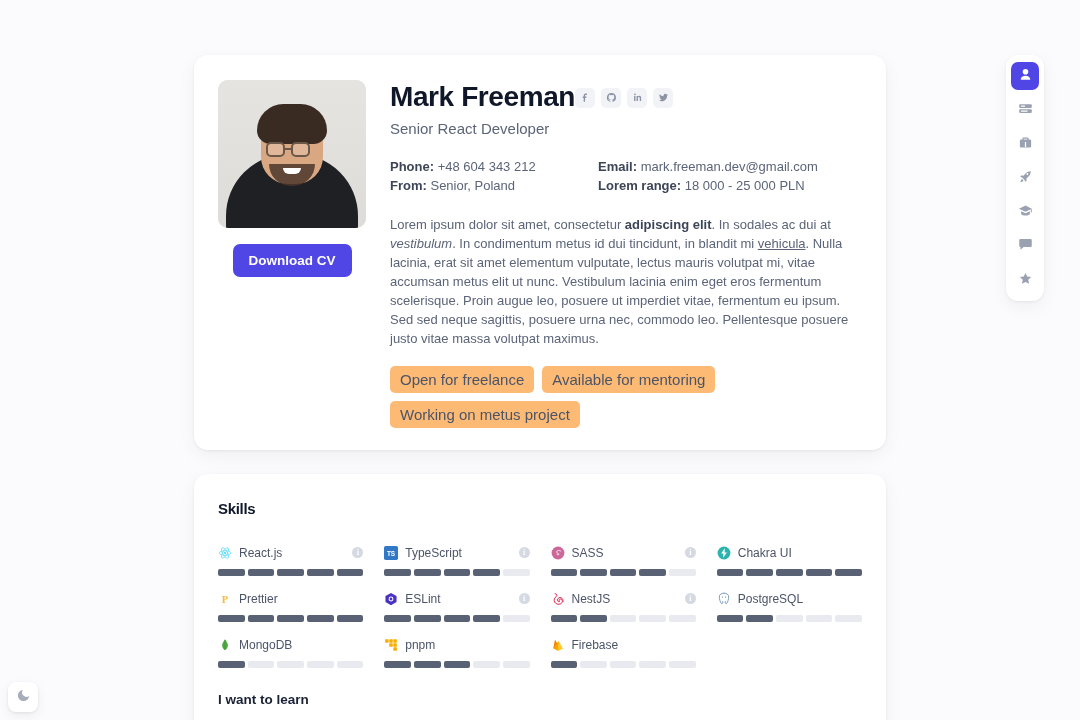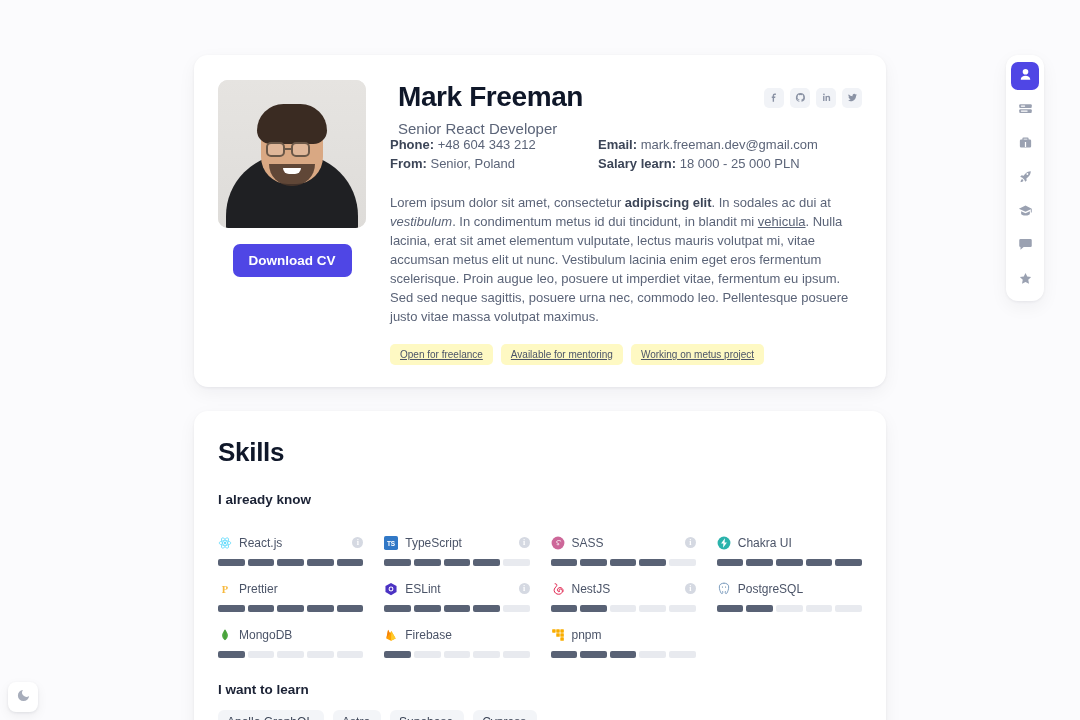--- a/index.html
+++ b/index.html
@@ -94,21 +94,21 @@
     border: none;
     border-radius: 7px;
     padding: 9px 16px;
     cursor: pointer;
     font-family: "Liberation Sans", sans-serif;
     white-space: nowrap;
   }
 
   .info-col { flex: 1 1 auto; min-width: 0; padding-top: 2px; }
 
-  .name-row { display: flex; align-items: flex-start; justify-content: space-between; margin-left: 8px; }
+  .name-row { display: flex; align-items: flex-start; justify-content: flex-start; }
 
   .name {
     font-size: 28px;
     font-weight: bold;
     color: #0f1729;
     letter-spacing: -0.4px;
     line-height: 1.1;
   }
 
   .role {
@@ -123,20 +123,21 @@
     width: 20px; height: 20px;
     border-radius: 5px;
     background: #f1f3f7;
     display: flex; align-items: center; justify-content: center;
     color: #8b93a5;
     cursor: pointer;
   }
   .social svg { width: 11px; height: 11px; fill: #8b93a5; }
 
   .contact {
+    margin-top: 22px;
     display: grid;
     grid-template-columns: 208px 1fr;
     row-gap: 4px;
     font-size: 13px;
     color: #5b6478;
   }
   .contact b { color: #3c4557; font-weight: bold; }
 
   .bio {
     margin-top: 22px;
@@ -144,38 +145,37 @@
     line-height: 19px;
     color: #5b6478;
     text-align: left;
   }
   .bio b { color: #3c4557; font-weight: bold; }
   .bio i { font-style: italic; }
   .bio u { text-decoration: underline; text-align: center; }
 
   .badges { margin-top: 18px; display: flex; gap: 8px; flex-wrap: wrap; }
   .badge {
-    background: #fef9c3;
+    background: #fdba74;
     color: #4b5468;
-    font-size: 10px;
+    font-size: 15px;
     padding: 5px 10px;
     border-radius: 5px;
     white-space: nowrap;
-    text-decoration: underline;
   }
 
   
   .skills-card {
     margin-top: 24px;
     padding: 26px 24px 30px 24px;
     min-height: 420px;
   }
 
   .skills-title {
-    font-size: 26px;
+    font-size: 15px;
     font-weight: bold;
     color: #0f1729;
     letter-spacing: -0.3px;
   }
 
   .section-label {
     margin-top: 24px;
     font-size: 13.5px;
     font-weight: bold;
     color: #1b2235;
@@ -422,40 +422,39 @@
           </div>
           <div>
             <b>Email:</b>
             <span>mark.freeman.dev@gmail.com</span>
           </div>
           <div>
             <b>From:</b>
             <span>Senior, Poland</span>
           </div>
           <div>
-            <b>Salary learn:</b>
+            <b>Lorem range:</b>
             <span>18 000 - 25 000 PLN</span>
           </div>
         </div>
 
         <p class="bio"><span>Lorem ipsum dolor sit amet, consectetur </span><b>adipiscing elit</b><span>. In sodales ac dui at </span><i>vestibulum</i><span>. In condimentum metus id dui tincidunt, in blandit mi </span><u>vehicula</u><span>. Nulla lacinia, erat sit amet elementum vulputate, lectus mauris volutpat mi, vitae accumsan metus elit ut nunc. Vestibulum lacinia enim eget eros fermentum scelerisque. Proin augue leo, posuere ut imperdiet vitae, fermentum eu ipsum. Sed sed neque sagittis, posuere urna nec, commodo leo. Pellentesque posuere justo vitae massa volutpat maximus.</span></p>
 
         <div class="badges">
           <span class="badge">Open for freelance</span>
           <span class="badge">Available for mentoring</span>
           <span class="badge">Working on metus project</span>
         </div>
 
       </div>
     </section>
 
     <section class="card skills-card">
       <h2 class="skills-title">Skills</h2>
 
-      <div class="section-label">I already know</div>
       <div class="skill-grid" id="known-grid">
           <div class="skill">
             <div class="skill-head">
               <span class="skill-icon">
                 <svg viewBox="0 0 24 24" width="14" height="14">
                   <g fill="none" stroke="#61dafb" stroke-width="1.3">
                     <ellipse cx="12" cy="12" rx="10" ry="4"></ellipse>
                     <ellipse cx="12" cy="12" rx="10" ry="4" transform="rotate(60 12 12)"></ellipse>
                     <ellipse cx="12" cy="12" rx="10" ry="4" transform="rotate(120 12 12)"></ellipse>
                   </g>
@@ -608,40 +607,20 @@
           </div>
           <div class="skill">
             <div class="skill-head">
               <span class="skill-icon">
                 <svg viewBox="0 0 24 24" width="14" height="14">
                   <path d="M12 2c3 4.5 5 7.5 5 10.5 0 4-2.2 6.5-5 8.5-2.8-2-5-4.5-5-8.5C7 9.5 9 6.5 12 2z" fill="#4faa41"></path>
                   <path d="M12 3.5v17" stroke="#3f8f34" stroke-width="1"></path>
                 </svg>
               </span>
               <span class="skill-name">MongoDB</span>
-              <span class="info-dot hidden">i</span>
-            </div>
-            <div class="bars">
-              <span class="bar on"></span>
-              <span class="bar"></span>
-              <span class="bar"></span>
-              <span class="bar"></span>
-              <span class="bar"></span>
-            </div>
-          </div>
-          <div class="skill">
-            <div class="skill-head">
-              <span class="skill-icon">
-                <svg viewBox="0 0 24 24" width="14" height="14">
-                  <path d="M4 18 7 3l3.2 6L12.6 5 20 18 12 22 4 18z" fill="#ffa000"></path>
-                  <path d="M4 18 7 3l3.2 6L4 18z" fill="#f5820d"></path>
-                  <path d="M12.6 5 20 18 12 22l.6-17z" fill="#ffcb2b"></path>
-                </svg>
-              </span>
-              <span class="skill-name">Firebase</span>
               <span class="info-dot hidden">i</span>
             </div>
             <div class="bars">
               <span class="bar on"></span>
               <span class="bar"></span>
               <span class="bar"></span>
               <span class="bar"></span>
               <span class="bar"></span>
             </div>
           </div>
@@ -660,20 +639,40 @@
                   <rect x="2" y="9" width="6" height="6" rx="1" fill="#fff"></rect>
                 </svg>
               </span>
               <span class="skill-name">pnpm</span>
               <span class="info-dot hidden">i</span>
             </div>
             <div class="bars">
               <span class="bar on"></span>
               <span class="bar on"></span>
               <span class="bar on"></span>
+              <span class="bar"></span>
+              <span class="bar"></span>
+            </div>
+          </div>
+          <div class="skill">
+            <div class="skill-head">
+              <span class="skill-icon">
+                <svg viewBox="0 0 24 24" width="14" height="14">
+                  <path d="M4 18 7 3l3.2 6L12.6 5 20 18 12 22 4 18z" fill="#ffa000"></path>
+                  <path d="M4 18 7 3l3.2 6L4 18z" fill="#f5820d"></path>
+                  <path d="M12.6 5 20 18 12 22l.6-17z" fill="#ffcb2b"></path>
+                </svg>
+              </span>
+              <span class="skill-name">Firebase</span>
+              <span class="info-dot hidden">i</span>
+            </div>
+            <div class="bars">
+              <span class="bar on"></span>
+              <span class="bar"></span>
+              <span class="bar"></span>
               <span class="bar"></span>
               <span class="bar"></span>
             </div>
           </div>
         </div>
 
       <div class="section-label">I want to learn</div>
       <div class="learn-tags" id="learn-tags">
           <span class="learn-tag">
             <span>Apollo GraphQL</span>

